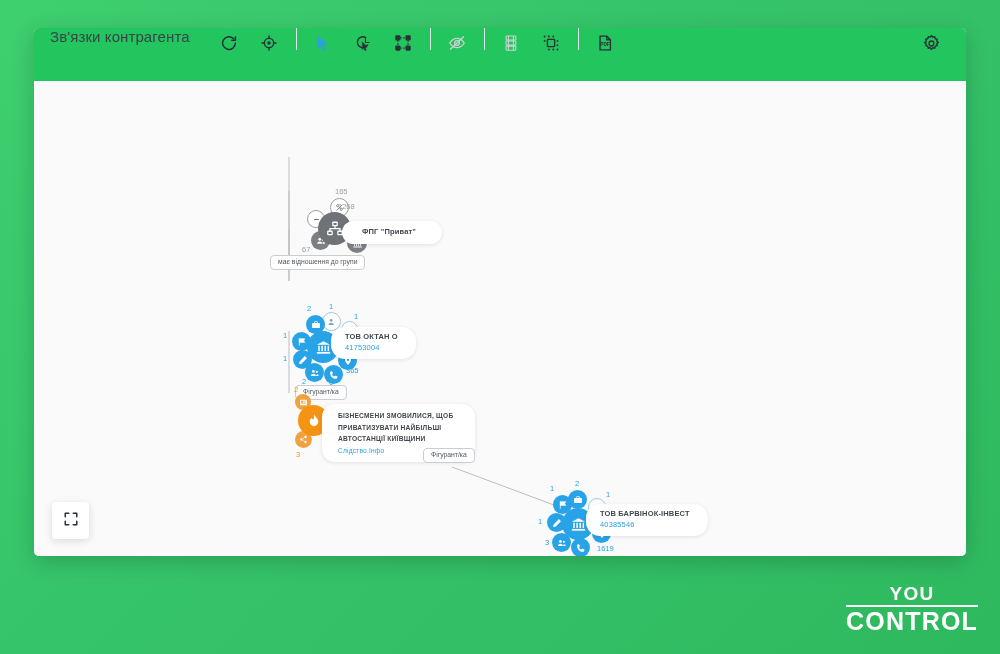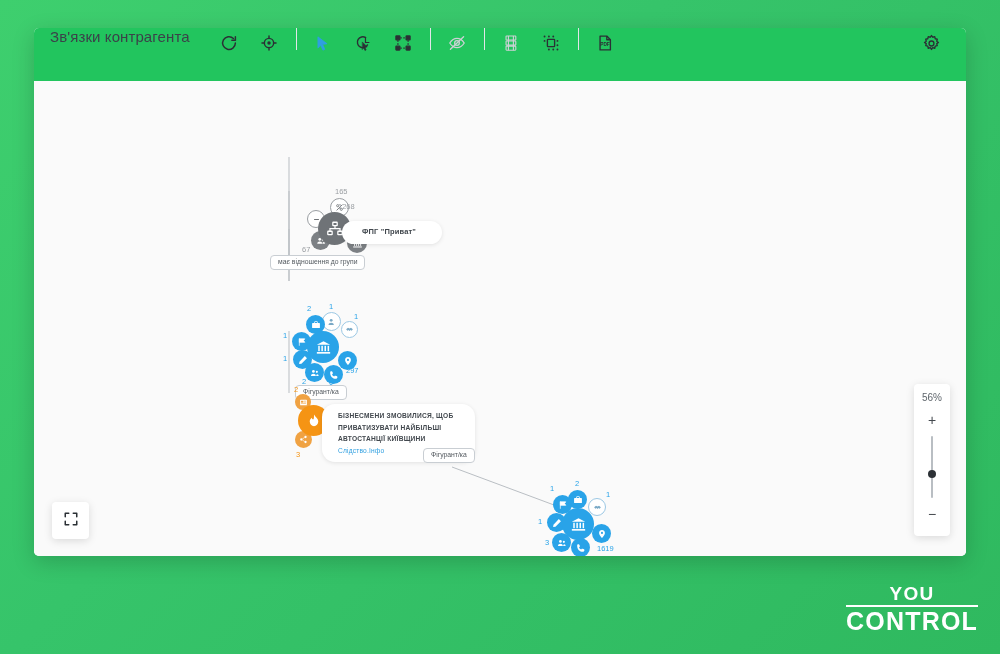--- a/index.html
+++ b/index.html
@@ -484,33 +484,37 @@
         </svg>
       </div>
       <div class="edge-num" style="left:295px; top:300px; color:#29a3e8;">8</div>
 
       <div class="satellite" style="left:304px; top:270px; width:19px; height:19px; background:#29a3e8; pointer-events:auto;">
         <svg width="10" height="10" viewBox="0 0 24 24">
           <path d="M12 2.4 c-3.9 0-7 3.1-7 7 0 5.2 7 12.2 7 12.2 s7 -7 7 -12.2 c0 -3.9 -3.1 -7 -7 -7 z" fill="#ffffff"></path>
           <circle cx="12" cy="9.3" r="2.5" fill="#29a3e8"></circle>
         </svg>
       </div>
-      <div class="edge-num" style="left:312px; top:286px; color:#29a3e8;">297</div>
+      <div class="edge-num" style="left:312px; top:286px; color:#29a3e8;">365</div>
 
       <div class="hub" style="left:273px; top:250px; width:32px; height:32px; background:#29a3e8; pointer-events:auto;">
         <svg width="17" height="17" viewBox="0 0 24 24">
           <path d="M12 3.2 L21.4 8.2 H2.6 Z" fill="#ffffff"></path>
           <rect x="4.6" y="9.6" width="2.1" height="7.6" fill="#ffffff"></rect>
           <rect x="9.0" y="9.6" width="2.1" height="7.6" fill="#ffffff"></rect>
           <rect x="13.4" y="9.6" width="2.1" height="7.6" fill="#ffffff"></rect>
           <rect x="17.8" y="9.6" width="2.1" height="7.6" fill="#ffffff"></rect>
           <rect x="2.6" y="18.4" width="18.8" height="2.3" fill="#ffffff"></rect>
         </svg>
       </div>
 
+      <div class="label-pill" style="left:297px; top:246px; pointer-events:auto;">
+        <div class="label-title">ТОВ ОКТАН О</div>
+        <div class="label-code">41753004</div>
+      </div>
     </div>
 
     <div class="rel-chip" style="left:261px; top:304px;">Фігурант/ка</div>
 
     <div class="cluster" style="left:0; top:0; width:932px; height:475px; pointer-events:none;">
 
       <div class="satellite" style="left:261px; top:313px; width:16px; height:16px; background:#f0a242; pointer-events:auto;">
         <svg width="9" height="9" viewBox="0 0 24 24">
           <rect x="3" y="4.6" width="18" height="14.8" rx="1.5" fill="#ffffff"></rect>
           <rect x="5.4" y="7.4" width="6.4" height="5" fill="#f0a242"></rect>
@@ -606,32 +610,28 @@
         <svg width="17" height="17" viewBox="0 0 24 24">
           <path d="M12 3.2 L21.4 8.2 H2.6 Z" fill="#ffffff"></path>
           <rect x="4.6" y="9.6" width="2.1" height="7.6" fill="#ffffff"></rect>
           <rect x="9.0" y="9.6" width="2.1" height="7.6" fill="#ffffff"></rect>
           <rect x="13.4" y="9.6" width="2.1" height="7.6" fill="#ffffff"></rect>
           <rect x="17.8" y="9.6" width="2.1" height="7.6" fill="#ffffff"></rect>
           <rect x="2.6" y="18.4" width="18.8" height="2.3" fill="#ffffff"></rect>
         </svg>
       </div>
 
+      <div class="label-pill" style="left:552px; top:423px; pointer-events:auto;">
+        <div class="label-title">ТОВ БАРВІНОК-ІНВЕСТ</div>
+        <div class="label-code">40385546</div>
+      </div>
     </div>
 
   </div>
 
-  <div id="zoom-widget" style="left:880px; top:356px;">
-    <div id="zoom-level">56%</div>
-    <div id="zoom-in">+</div>
-    <div id="zoom-track">
-      <div id="zoom-thumb"></div>
-    </div>
-    <div id="zoom-out">−</div>
-  </div>
 
   <div id="fullscreen-btn" style="left:18px; top:474px;">
     <span>
       <svg width="16" height="16" viewBox="0 0 24 24" fill="none" stroke="#2b3035" stroke-width="2.3" stroke-linecap="round" stroke-linejoin="round">
         <polyline points="3.4 8.6 3.4 3.4 8.6 3.4"></polyline>
         <polyline points="15.4 3.4 20.6 3.4 20.6 8.6"></polyline>
         <polyline points="20.6 15.4 20.6 20.6 15.4 20.6"></polyline>
         <polyline points="8.6 20.6 3.4 20.6 3.4 15.4"></polyline>
       </svg>
     </span>

